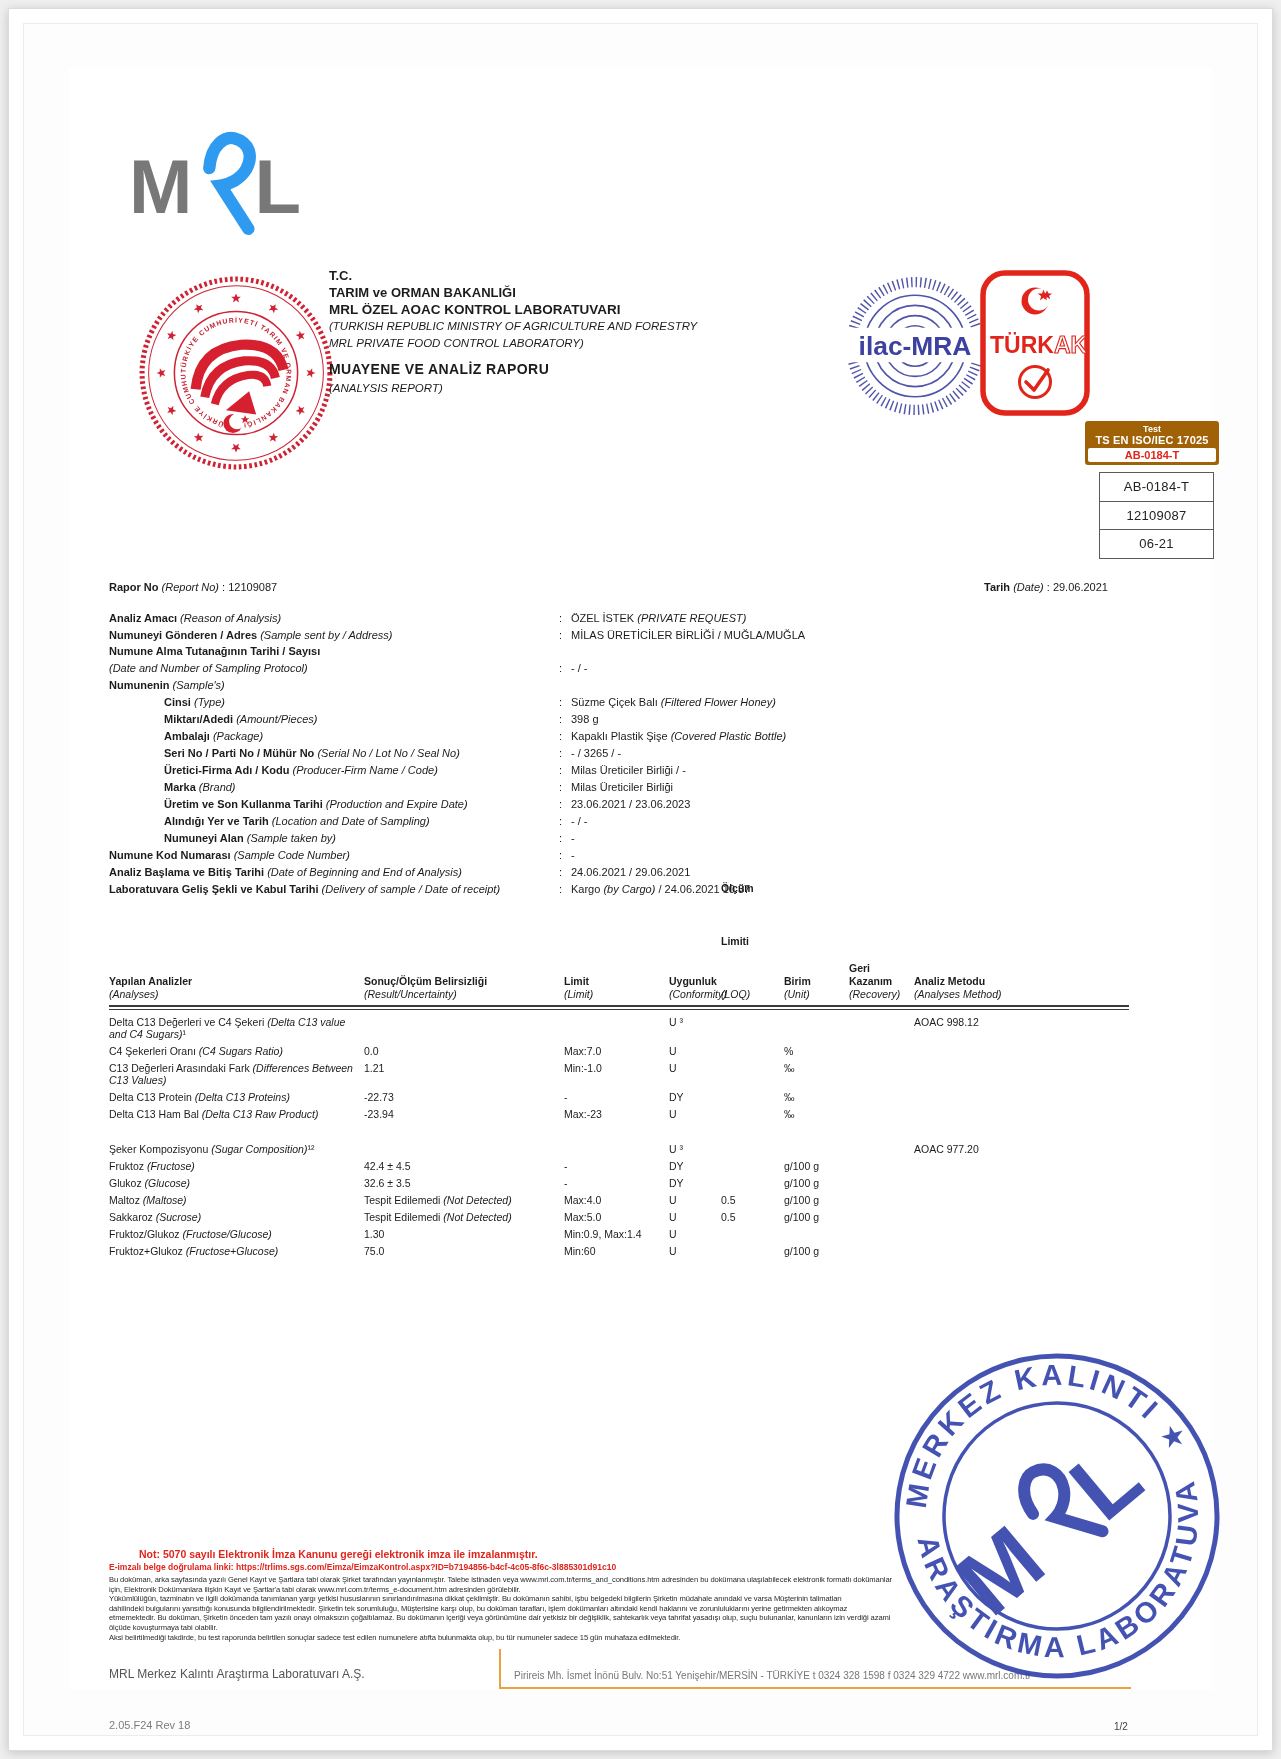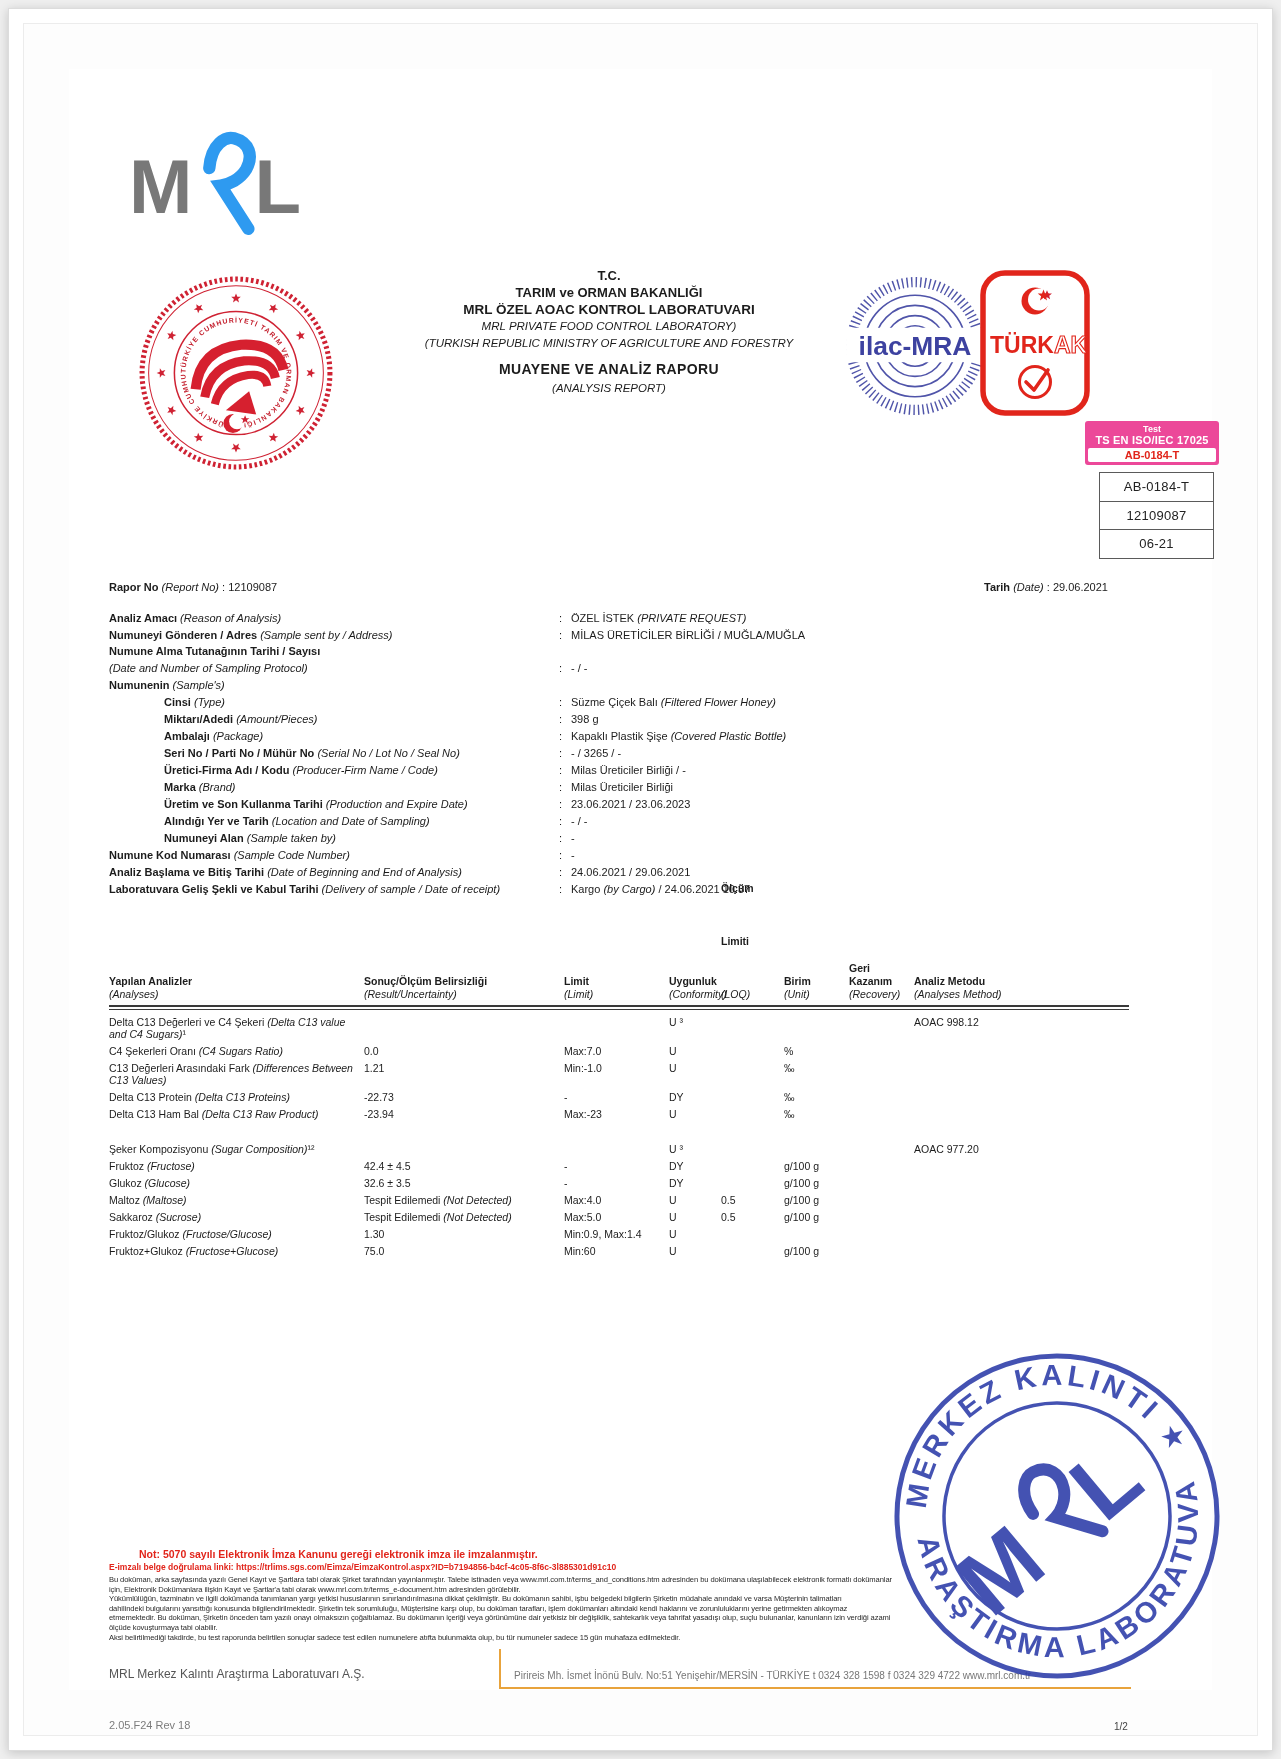--- a/index.html
+++ b/index.html
@@ -7,29 +7,29 @@
        font-family:"Liberation Sans","DejaVu Sans",sans-serif;color:#1c1c1c;}
   .photo-frame{position:absolute;inset:8px;background:#fff;border:1px solid #dcdcdc;
        box-shadow:0 2px 10px rgba(0,0,0,.18);}
   .mat{position:absolute;inset:14px;background:#fdfdfd;border:1px solid #ececec;}
   .page{position:absolute;inset:45px;background:#fff;}
   .abs{position:absolute;}
   .rt-b{font-weight:bold;}
   .rt-i{font-style:italic;}
 
   
-  .hdr{left:250px;top:198px;width:580px;text-align:center;line-height:17px;}
+  .hdr{left:260px;top:198px;width:580px;text-align:left;line-height:17px;}
   .hdr .l1{font-size:13px;font-weight:bold;}
   .hdr .l2{font-size:13.5px;font-weight:bold;}
   .hdr .en{font-size:11.5px;font-style:italic;}
   .hdr .title{font-size:14px;font-weight:bold;letter-spacing:.4px;margin-top:9px;}
   .hdr .title-en{font-size:11.5px;font-style:italic;margin-top:2px;}
 
   
-  .testbox{left:1016px;top:352px;width:128px;background:#ec4899;border-radius:3px;
+  .testbox{left:1016px;top:352px;width:128px;background:#a16207;border-radius:3px;
            padding:3px 3px 3px;text-align:center;color:#fff;}
   .testbox .t1{font-size:9px;font-weight:bold;}
   .testbox .t2{font-size:11px;font-weight:bold;letter-spacing:.2px;}
   .testbox .strip{background:#fff;color:#e1251b;font-size:11px;font-weight:bold;
            margin-top:2px;border-radius:2px;padding:1px 0;}
 
   
   .certs{left:1030px;top:403px;width:115px;}
   .cert-cell{border:1.5px solid #5a5a5a;margin-top:-1.5px;height:28px;line-height:28px;
            text-align:center;background:#fff;font-size:13px;color:#222;letter-spacing:.3px;}
@@ -131,22 +131,22 @@
         <circle cx="101" cy="148" r="7.8" fill="#fff"></circle>
         <use href="#star5" transform="translate(109 146) scale(0.9)"></use>
       </g>
     </svg>
   </div>
 
   <div class="abs hdr">
     <div class="l1">T.C.</div>
     <div class="l1">TARIM ve ORMAN BAKANLIĞI</div>
     <div class="l2">MRL ÖZEL AOAC KONTROL LABORATUVARI</div>
+    <div class="en">(TURKISH REPUBLIC MINISTRY OF AGRICULTURE AND FORESTRY</div>
     <div class="en">MRL PRIVATE FOOD CONTROL LABORATORY)</div>
-    <div class="en">(TURKISH REPUBLIC MINISTRY OF AGRICULTURE AND FORESTRY</div>
     <div class="title">MUAYENE VE ANALİZ  RAPORU</div>
     <div class="title-en">(ANALYSIS REPORT)</div>
   </div>
 
   <div class="abs" style="left:775px;top:206px;">
     <svg width="142" height="142" viewBox="0 0 140 140">
       <circle cx="70" cy="70" r="63" fill="none" stroke="#3d42a0" stroke-width="10" stroke-dasharray="1.4 3.1" opacity=".9"></circle>
       <g fill="none" stroke="#3d42a0" stroke-width="1.6" opacity=".9">
         <circle cx="70" cy="70" r="10"></circle>
               <circle cx="70" cy="70" r="20"></circle>

